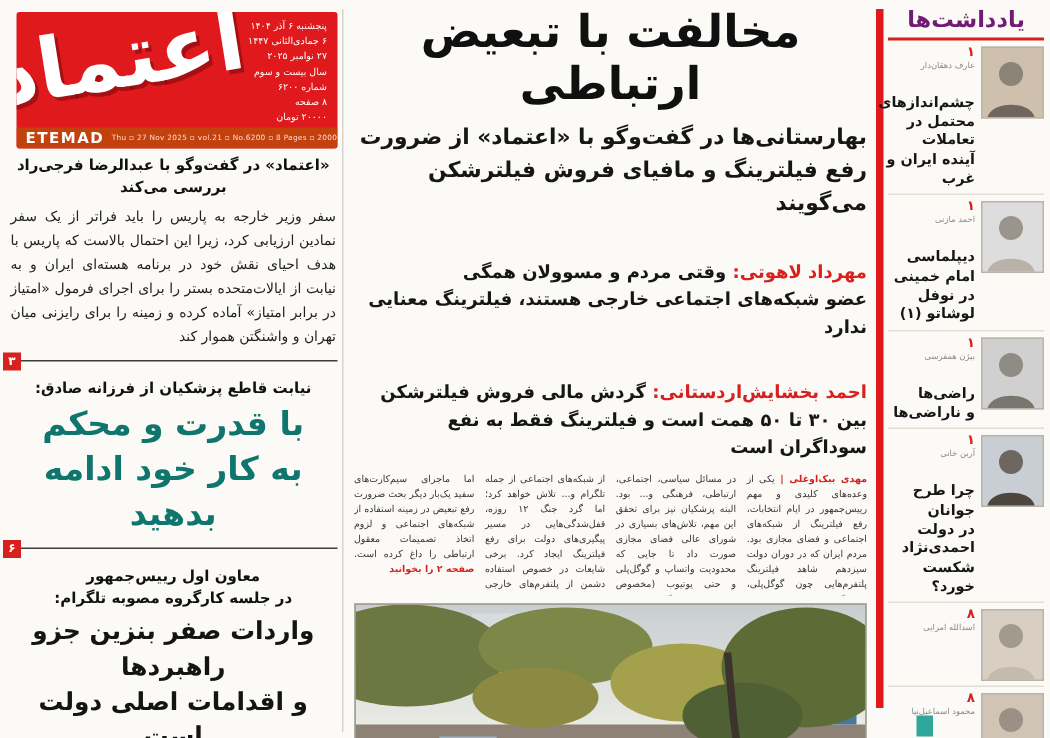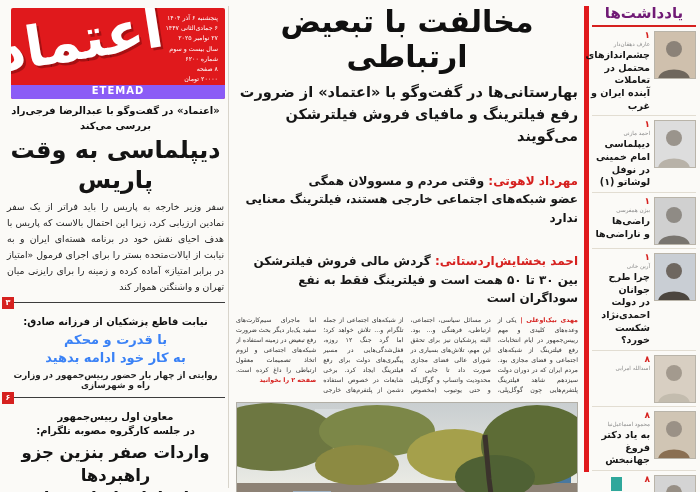--- a/index.html
+++ b/index.html
@@ -6,28 +6,28 @@
   html,body { background:#e9e7e1; }
   body { font-family:"DejaVu Sans", sans-serif; }
   .page { position:relative; width:700px; height:492px; background:#fbfaf7; overflow:hidden; direction:rtl; }
 
   
   .left-col { position:absolute; left:6px; top:0; width:219px; }
   .masthead { position:relative; width:214px; height:91px; margin:8px 0 0 0; background:#e0191c; border-radius:2px; overflow:hidden; }
   .brand-fa { position:absolute; left:0px; top:-4px; width:150px; color:#fff; font-size:56px; font-weight:900;
               transform:rotate(-9deg) translate(2px,2px); text-shadow:2px 3px 0 rgba(60,0,0,.35); letter-spacing:-3px; }
   .dates { position:absolute; right:7px; top:5px; width:64px; color:#fff; font-size:6.3px; line-height:1.62; text-align:right; }
-  .m-strip { position:absolute; left:0; bottom:0; width:100%; height:14px; background:#8b5cf6; display:flex; align-items:center; gap:5px; padding:0 6px; direction:ltr;flex-direction:column; }
+  .m-strip { position:absolute; left:0; bottom:0; width:100%; height:14px; background:#c2410c; display:flex; align-items:center; gap:5px; padding:0 6px; direction:ltr; }
   .brand-en { color:#fff; font-size:10px; font-weight:900; letter-spacing:1px; }
   .strip-info { color:#ffd9d9; font-size:4.9px; letter-spacing:.2px; white-space:nowrap; }
 
   .a { text-align:center; }
   .kicker { font-size:10px; font-weight:bold; color:#111; margin-top:5px; white-space:pre-line; line-height:1.45; }
   .t-xl { font-size:24px; font-weight:900; color:#141414; line-height:1.25; margin-top:2px; letter-spacing:-.5px; }
-  .t-lg { font-size:13px; font-weight:900; color:#3b82f6; line-height:1.35; margin-top:2px; white-space:pre-line; }
+  .t-lg { font-size:22px; font-weight:900; color:#0f766e; line-height:1.35; margin-top:2px; white-space:pre-line; }
   .t-md { font-size:16.5px; font-weight:900; color:#141414; line-height:1.4; margin-top:2px; white-space:pre-line; }
   .lead { font-size:9.3px; color:#222; text-align:justify; line-height:1.72; margin-top:4px; padding:0 1px; }
   .subline { font-size:8.7px; font-weight:bold; color:#222; margin-top:3px; }
   .rule { position:relative; border-top:1px solid #3c3c3c; margin:7px 0 3px 0; height:8px; }
   .pbadge { position:absolute; left:-4px; top:-6px; width:12px; height:12px; background:#d6211f; color:#fff;
             font-size:8px; font-weight:bold; line-height:12px; text-align:center; }
 
   
   .v-gray { position:absolute; left:228px; top:6px; width:1px; height:482px; background:#d8d4cb; }
   .v-red  { position:absolute; left:584px; top:6px; width:5px; height:466px; background:#e0191c; }
@@ -54,21 +54,21 @@
   .s-item { display:flex; gap:4px; padding:4px 0 3px 0; border-bottom:1px solid #e2ddd2; min-height:56px; }
   .s-photo { flex:0 0 42px; height:48px; border:1px solid #b9b4a9; position:relative; overflow:hidden; }
   .s-photo svg { display:block; }
   .s-item:nth-of-type(1) .s-photo{background:#cfc0ad;} .s-item:nth-of-type(2) .s-photo{background:#dddddd;}
   .s-item:nth-of-type(3) .s-photo{background:#d0d0d0;} .s-item:nth-of-type(4) .s-photo{background:#c9ced4;}
   .s-item:nth-of-type(5) .s-photo{background:#d8cfc2;} .s-item:nth-of-type(6) .s-photo{background:#d0c5b4;}
   .s-item:nth-of-type(7) .s-photo{background:#d4d4d4;} .s-item:nth-of-type(8) .s-photo{background:#cdc0b5;}
   .s-text { flex:1; text-align:right; }
   .s-page { display:block; color:#d6211f; font-size:9px; font-weight:900; line-height:1; }
   .s-author { display:block; color:#8a8a8a; font-size:5.6px; margin-top:1px; }
-  .s-title { color:#161616; font-size:9.6px; font-weight:900; line-height:1.32; margin-top:2px; white-space:pre-line; }
+  .s-title { color:#161616; font-size:9.6px; font-weight:900; line-height:1.32; margin-top:16px; white-space:pre-line; }
 </style>
 </head>
 <body>
 
 <div class="page">
 
   <section class="left-col">
     <div class="masthead">
       <div class="brand-fa">اعتماد</div>
       <div class="dates">
@@ -81,32 +81,30 @@
         <div>۲۰۰۰۰ تومان</div>
       </div>
       <div class="m-strip">
         <span class="brand-en">ETEMAD</span>
         <span class="strip-info">Thu ▫ 27 Nov 2025 ▫ vol.21 ▫ No.6200 ▫ 8 Pages ▫ 200000 Rials</span>
       </div>
     </div>
 
     <article class="a">
       <div class="kicker">«اعتماد» در گفت‌وگو با عبدالرضا فرجی‌راد بررسی می‌کند</div>
-      <h2 class="t-xl">دیپلماسی به وقت پاریس</h2>
       <p class="lead">سفر وزیر خارجه به پاریس را باید فراتر از یک سفر نمادین ارزیابی کرد، زیرا این احتمال بالاست که پاریس با هدف احیای نقش خود در برنامه هسته‌ای ایران و به نیابت از ایالات‌متحده بستر را برای اجرای فرمول «امتیاز در برابر امتیاز» آماده کرده و زمینه را برای رایزنی میان تهران و واشنگتن هموار کند</p>
       <div class="rule">
         <span class="pbadge">۳</span>
       </div>
     </article>
 
     <article class="a">
       <div class="kicker">نیابت قاطع پزشکیان از فرزانه صادق:</div>
       <h2 class="t-lg">با قدرت و محکم
 به کار خود ادامه بدهید</h2>
-      <div class="subline">روایتی از چهار بار حضور رییس‌جمهور در وزارت راه و شهرسازی</div>
       <div class="rule">
         <span class="pbadge">۶</span>
       </div>
     </article>
 
     <article class="a">
       <div class="kicker">معاون اول رییس‌جمهور
 در جلسه کارگروه مصوبه تلگرام:</div>
       <h2 class="t-md">واردات صفر بنزین جزو راهبردها
 و اقدامات اصلی دولت است</h2>

